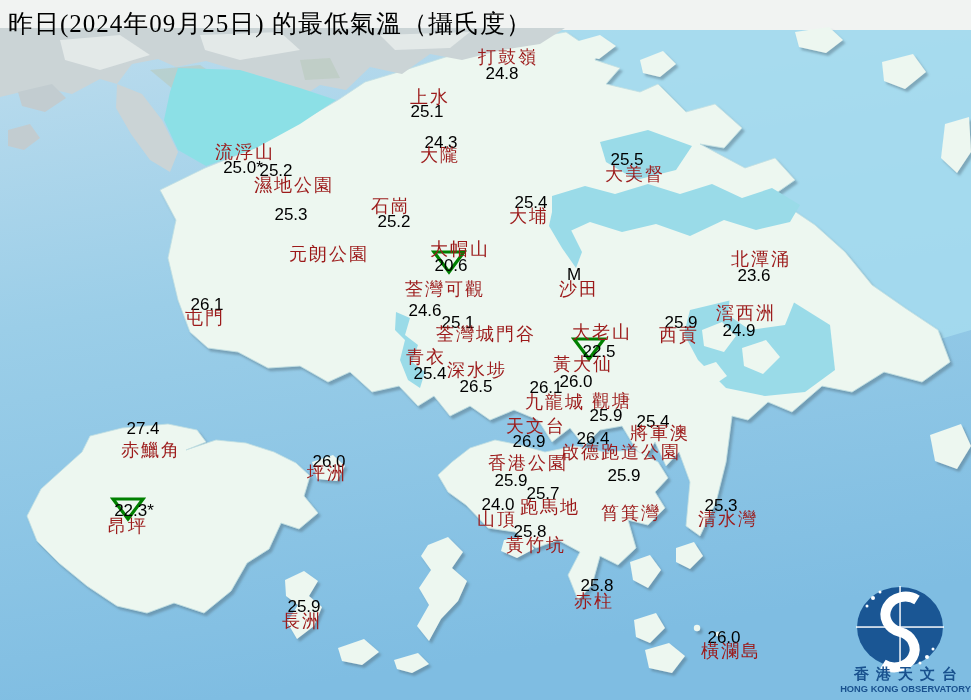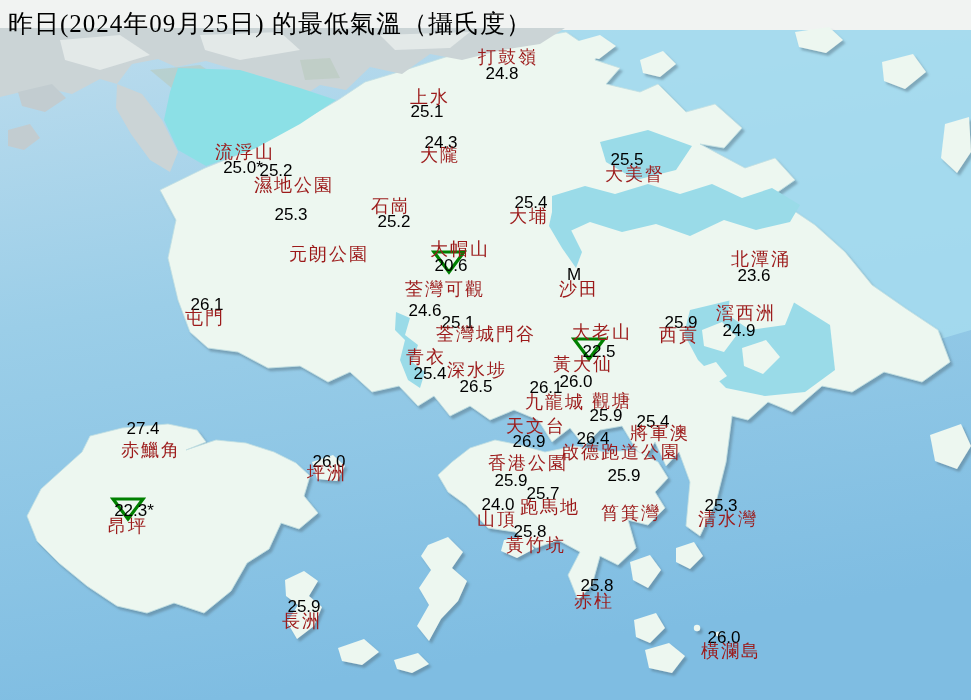--- a/index.html
+++ b/index.html
@@ -246,14 +246,32 @@
 
     <span class="stemp" style="left: 597px; top: 577px;">25.8</span>
     <span class="sname" style="left: 594px; top: 592px;">赤柱</span>
 
     <span class="stemp" style="left: 724px; top: 629px;">26.0</span>
     <span class="sname" style="left: 731px; top: 642px;">橫瀾島</span>
   </div>
 
   <div id="title">昨日(2024年09月25日) 的最低氣溫（攝氏度）</div>
 
+  <div id="logo">
+    <svg class="logo-icon" width="131" height="130" viewBox="0 0 131 130">
+      <ellipse cx="60" cy="57" rx="43" ry="40" fill="#1a5694"></ellipse>
+      <rect x="16" y="56.2" width="88" height="1.7" fill="#ffffff" opacity="0.85"></rect>
+      <rect x="59.2" y="16" width="1.7" height="82" fill="#ffffff" opacity="0.85"></rect>
+      <path d="M 77,30 A 20,18 0 1 0 60,62 A 20,18 0 1 1 43,94" stroke="#ffffff" stroke-width="10" fill="none"></path>
+      <g fill="#ffffff">
+        <circle cx="33" cy="28" r="2"></circle>
+          <circle cx="40" cy="22" r="1.5"></circle>
+          <circle cx="27" cy="36" r="1.5"></circle>
+        <circle cx="87" cy="87" r="2"></circle>
+          <circle cx="80" cy="93" r="1.5"></circle>
+          <circle cx="93" cy="79" r="1.5"></circle>
+      </g>
+    </svg>
+    <div class="zh">香港天文台</div>
+    <div class="en">HONG KONG OBSERVATORY</div>
+  </div>
 
 </div>
 
 </body></html>

